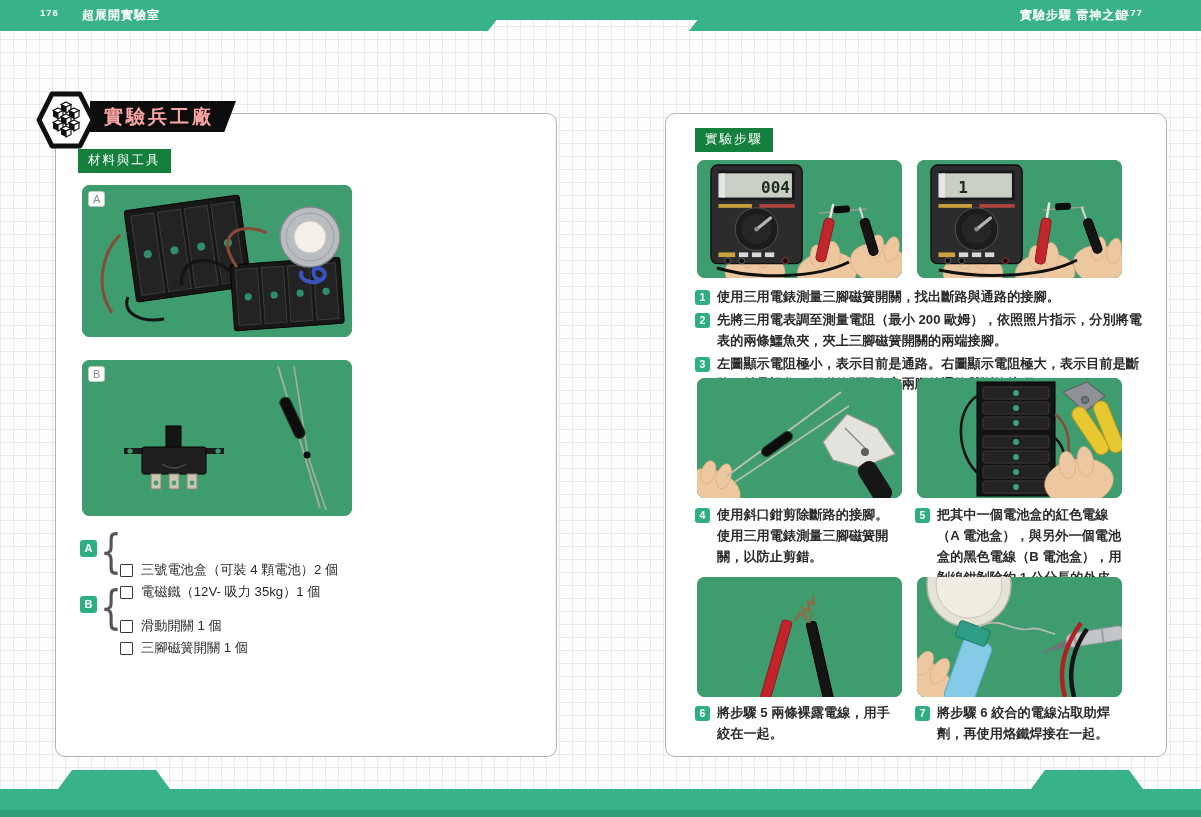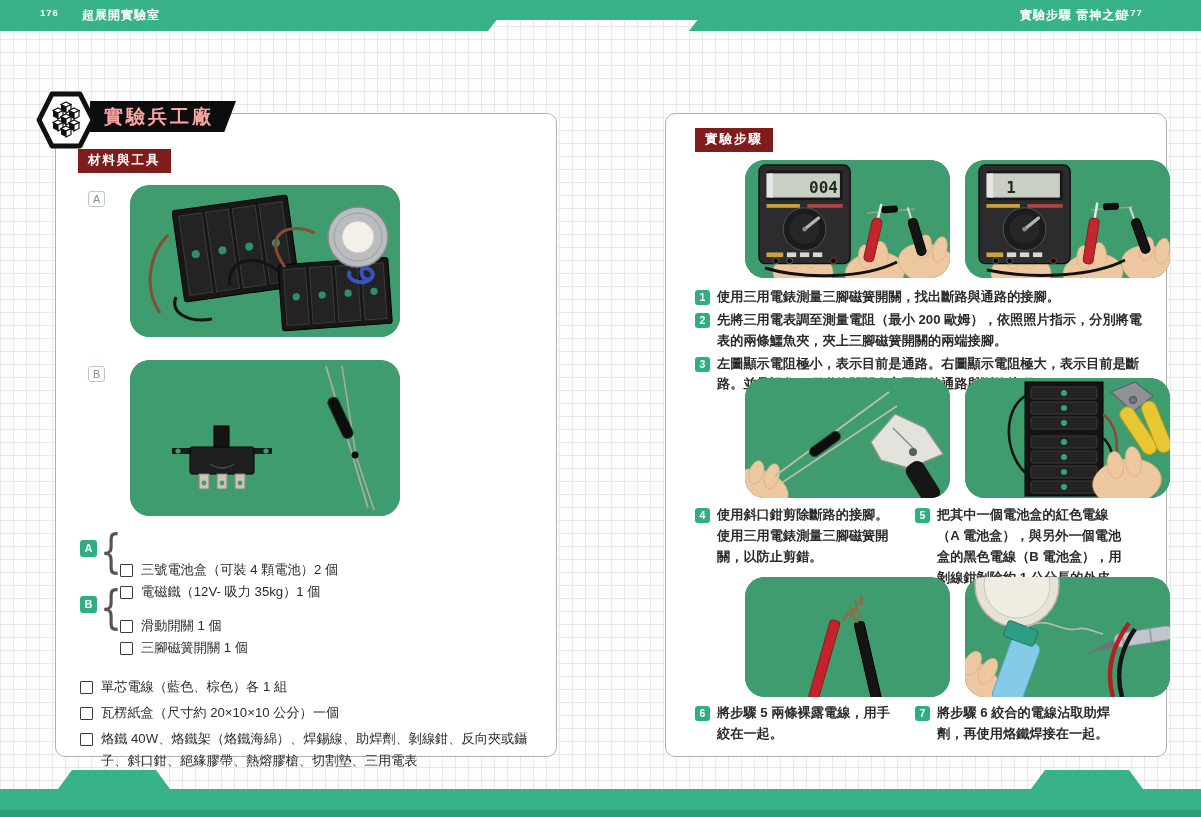--- a/index.html
+++ b/index.html
@@ -28,24 +28,24 @@
   
   .panel{position:absolute;top:113px;width:500px;height:642px;background:#fff;
          border:1.6px solid #b2b2b2;border-radius:10px;z-index:1;}
   
   .banner{position:absolute;left:90px;top:101px;width:146px;height:31px;background:#0d0d0d;z-index:4;
           clip-path:polygon(0 0,100% 0,92% 100%,0 100%);
           color:#fca5a5;font-weight:bold;font-size:19px;letter-spacing:3px;
           line-height:31px;padding-left:14px;box-sizing:border-box;}
   .hexwrap{position:absolute;left:36px;top:91px;width:60px;height:58px;z-index:5;}
   
-  .sec-label{position:absolute;background:#7f1d1d;color:#fff;font-weight:bold;font-size:12.5px;
+  .sec-label{position:absolute;background:#15803d;color:#fff;font-weight:normal;font-size:12.5px;
              padding:3px 10px 4px;letter-spacing:2px;z-index:3;}
   
-  .photo{position:absolute;border-radius:20px;overflow:hidden;z-index:2;background:#3e9c6f;margin-left:48px;}
+  .photo{position:absolute;border-radius:8px;overflow:hidden;z-index:2;background:#3e9c6f;}
   .photo svg{display:block;}
   .photo-label{position:absolute;top:6px;left:6px;background:#fff;border:1px solid #b8cdbf;
                border-radius:3px;font-size:11px;color:#8a8a8a;padding:0 4px;line-height:14px;z-index:3;}
   
   .chk-row{display:flex;align-items:flex-start;line-height:22px;font-size:13.2px;color:#2a2a2a;}
   .chk{flex:0 0 auto;width:11px;height:11px;border:1.5px solid #3a3a3a;border-radius:1px;
        margin:5px 8px 0 0;background:#fff;}
   .group-badge{position:absolute;width:17px;height:17px;background:#2fae84;border-radius:3px;
                color:#fff;font-weight:bold;font-size:11px;text-align:center;line-height:17px;z-index:3;}
   .brace{position:absolute;font-size:46px;color:#555;font-weight:400;z-index:3;
@@ -213,34 +213,20 @@
     <div class="chk-row">
       <span class="chk"></span>
       <span>滑動開關 1 個</span>
     </div>
     <div class="chk-row">
       <span class="chk"></span>
       <span>三腳磁簧開關 1 個</span>
     </div>
   </div>
 
-  <div class="abs" style="left:80px;top:644px;width:462px;z-index:2">
-    <div class="chk-row" style="margin-bottom:4px">
-      <span class="chk"></span>
-      <span>單芯電線（藍色、棕色）各 1 組</span>
-    </div>
-    <div class="chk-row" style="margin-bottom:4px">
-      <span class="chk"></span>
-      <span>瓦楞紙盒（尺寸約 20×10×10 公分）一個</span>
-    </div>
-    <div class="chk-row">
-      <span class="chk"></span>
-      <span style="width:432px">烙鐵 40W、烙鐵架（烙鐵海綿）、焊錫線、助焊劑、剝線鉗、反向夾或鑷子、斜口鉗、絕緣膠帶、熱熔膠槍、切割墊、三用電表</span>
-    </div>
-  </div>
 
   <div class="panel" style="left:665px"></div>
 
   <div class="sec-label" style="left:695px;top:128px">實驗步驟</div>
 
   <div class="photo" style="left:697px;top:160px;width:205px;height:118px">
     <svg width="205" height="118" viewBox="0 0 205 118">
       <rect width="205" height="118" fill="#3e9c6f"></rect>
       <use href="#hand" x="0" y="0" transform="translate(58,112)"></use>
       <use href="#hand" x="0" y="0" transform="translate(130,112) rotate(-6)"></use>

